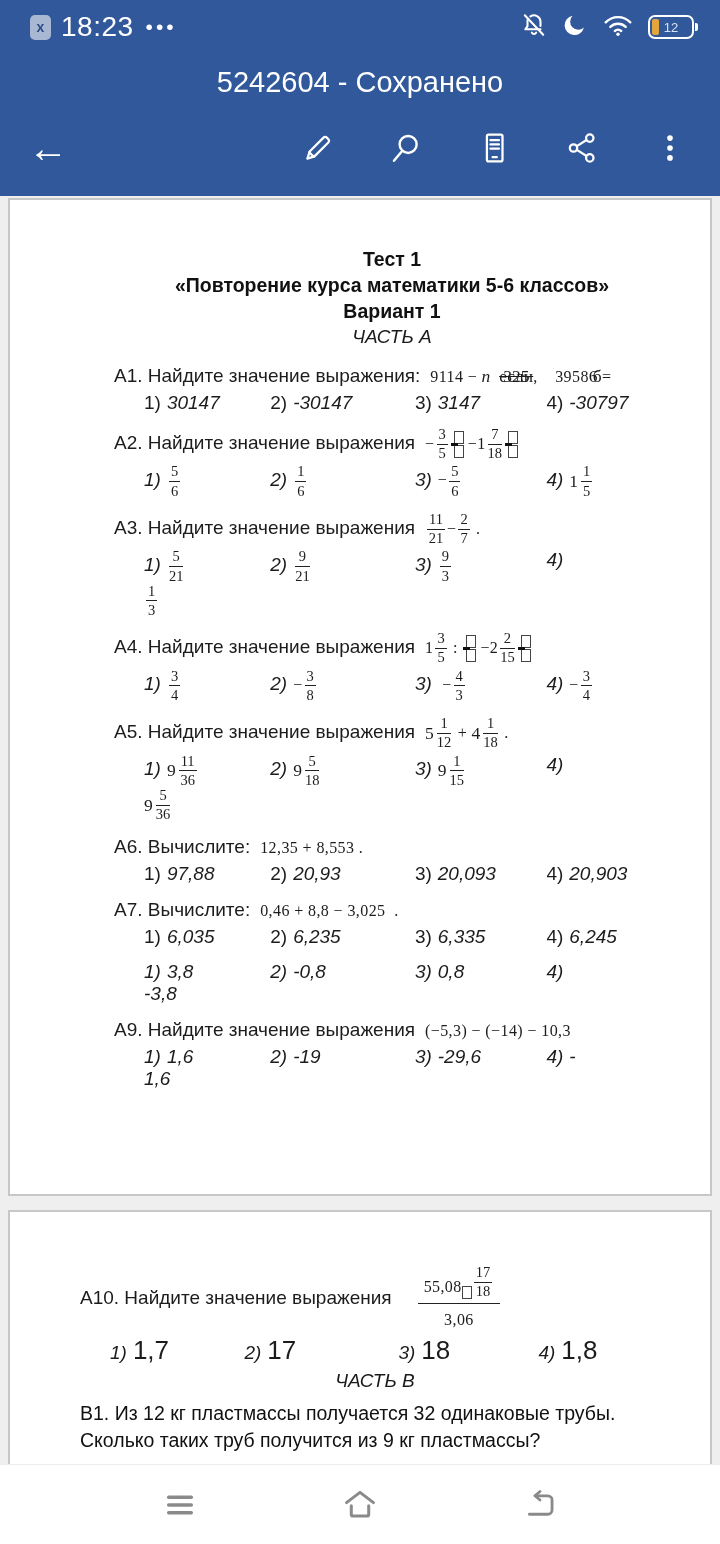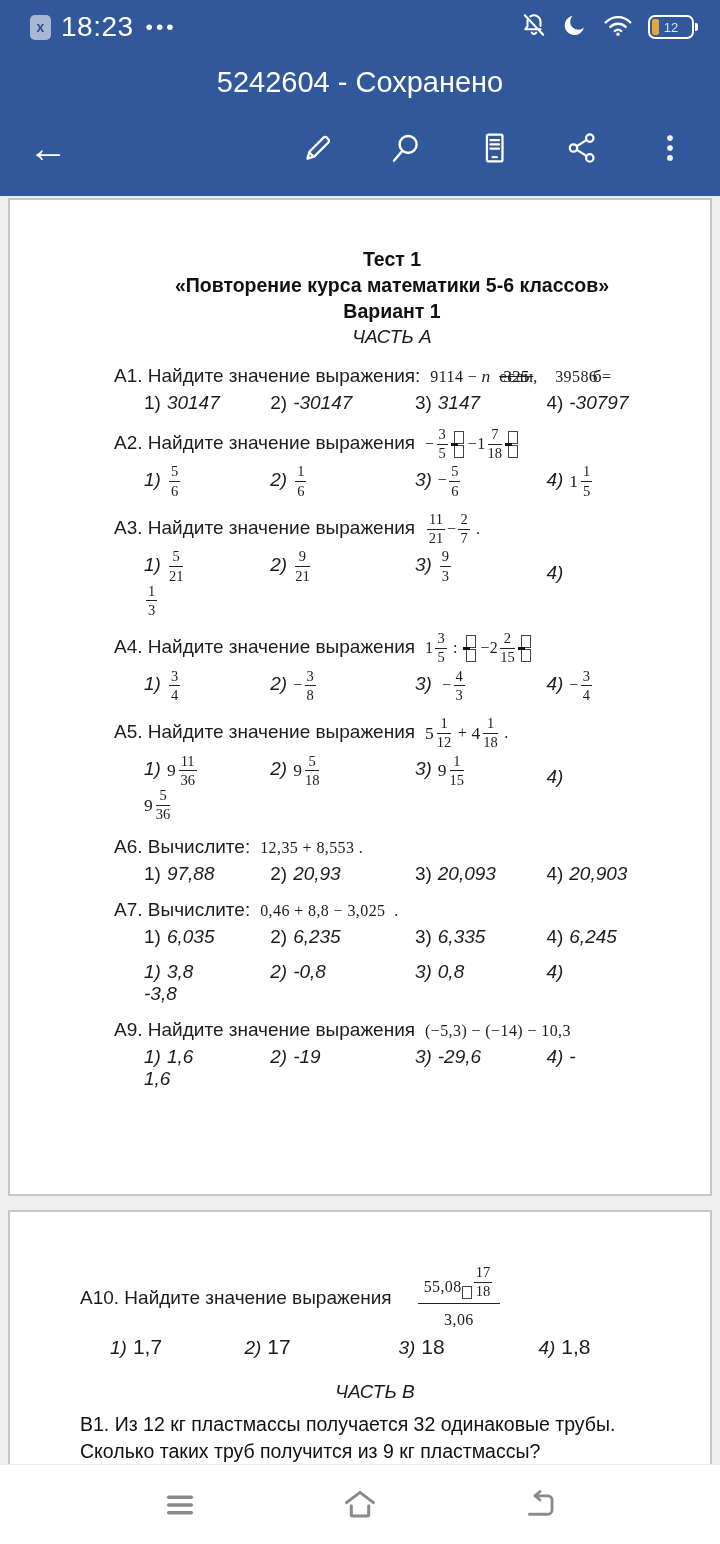--- a/index.html
+++ b/index.html
@@ -38,49 +38,49 @@
   .page2 { height:348px; padding:40px 40px 0 70px; overflow:hidden; margin-bottom:0; }
 
   .doc-heading { text-align:center; font-size:19.5px; line-height:26px; color:#111; }
   .doc-heading .bold { font-weight:bold; }
   .part-hdr { text-align:center; font-size:19px; color:#1a1a1a; line-height:26px;font-style:italic; }
 
   .q { margin-top:13px; color:#1c1c1c; }
   #qlist1 .q:first-child { margin-top:14px; }
   .q-line { font-size:19px; line-height:24px; }
   .q-text { margin-right:10px; }
-  .opts { display:flex; margin-top:3px; padding-left:30px; align-items:flex-end; }
+  .opts { display:flex; margin-top:3px; padding-left:30px; align-items:flex-start; }
   .opt:nth-child(1){ width:24%; } .opt:nth-child(2){ width:27.5%; } .opt:nth-child(3){ width:25%; } .opt:nth-child(4){ flex:1; }
   .opt-label { font-size:19px; margin-right:6px; }
   .lab-it .opt-label { font-style:italic; }
   .optwrap { padding-left:30px; margin-top:2px; font-size:19px; }
 
   
   .rm  { font-family:"Liberation Serif", serif; font-size:16px; letter-spacing:0.4px; }
   .it  { font-family:"Liberation Serif", serif; font-style:italic; font-size:17.5px; }
-  .sans { font-size:21px; }
+  .sans { font-size:26px; }
   .itsans { font-style:italic; font-size:19px; }
   .frac { display:inline-flex; flex-direction:column; vertical-align:middle; text-align:center;
     font-family:"Liberation Serif", serif; font-size:14.5px; line-height:1.05; margin:0 2px; }
   .fn { border-bottom:1.3px solid #222; padding:0 2px 1.5px; }
   .fd { padding-top:1.5px; }
   .mix { display:inline-flex; align-items:center; font-family:"Liberation Serif", serif; vertical-align:middle; }
   .mw { font-size:17.5px; margin-right:1px; }
   .gbox { display:inline-block; width:10px; height:13px; border:1.2px solid #444; background:#fff; vertical-align:middle; }
   .sbox { display:inline-flex; flex-direction:column; gap:1px; vertical-align:middle; margin:0 4px; position:relative; }
   .sbox::after { content:""; position:absolute; left:-3px; top:46%; width:7px; height:2.5px; background:#111; }
   .ovl { position:relative; display:inline-block; font-family:"Liberation Serif", serif; font-size:17.5px; white-space:nowrap; }
   .ovl .b { position:absolute; left:4px; top:0; }
   .ovl.strike .a, .ovl.strike .b { text-decoration:line-through; }
   .bigfrac { display:inline-flex; flex-direction:column; align-items:center; vertical-align:middle;
     font-family:"Liberation Serif", serif; margin-left:16px; }
   .bignum { display:inline-flex; align-items:flex-end; border-bottom:1.3px solid #222; padding:0 6px 4px; }
   .bigden { padding-top:3px; }
 
-  .part-b { margin-top:20px; }
+  .part-b { margin-top:2px; }
   .bpara { font-size:19.5px; line-height:27px; color:#111; margin-top:6px; }
   .b2f { margin-left:14px; }
 
   
   .navbar { position:fixed; left:0; bottom:0; width:720px; height:80px; background:#fff;
     display:flex; align-items:center; justify-content:space-around; padding:0 90px; border-top:1px solid #ececec; }
   .nav-btn { width:44px; height:44px; display:inline-flex; align-items:center; justify-content:center; cursor:pointer; }
 </style>
 </head>
 <body>

